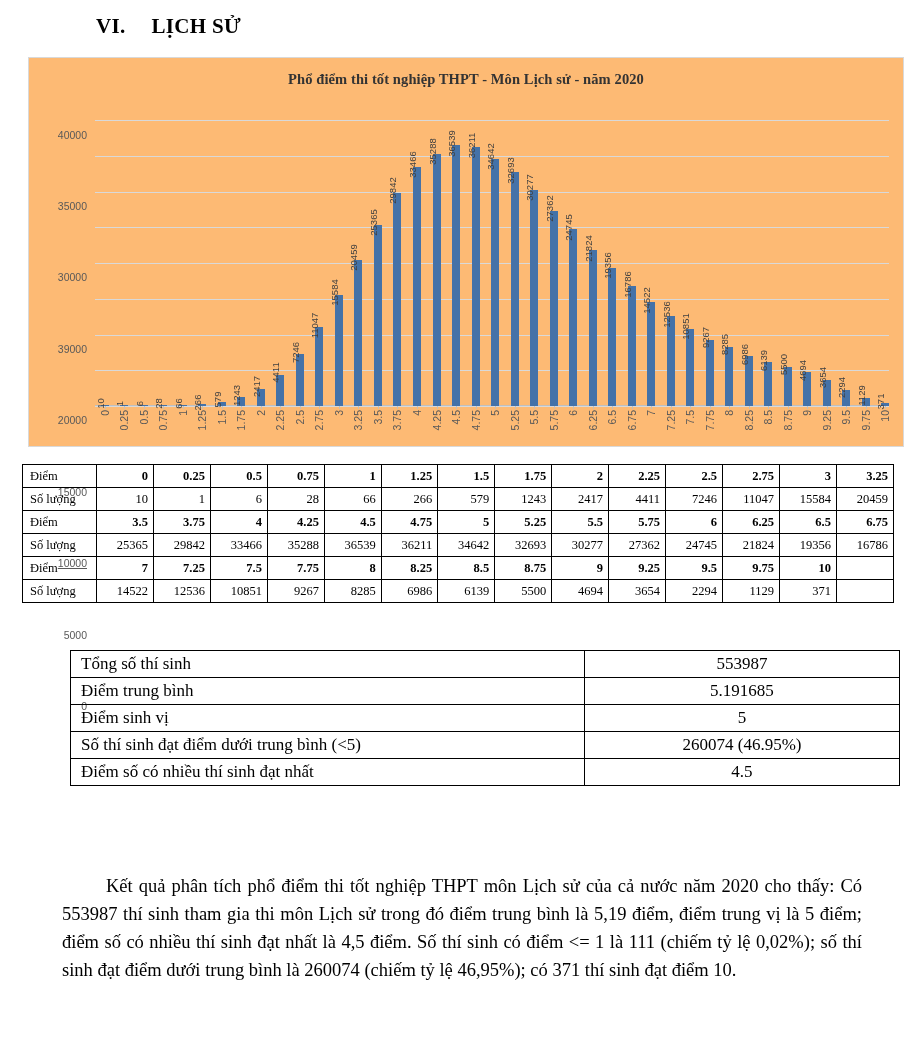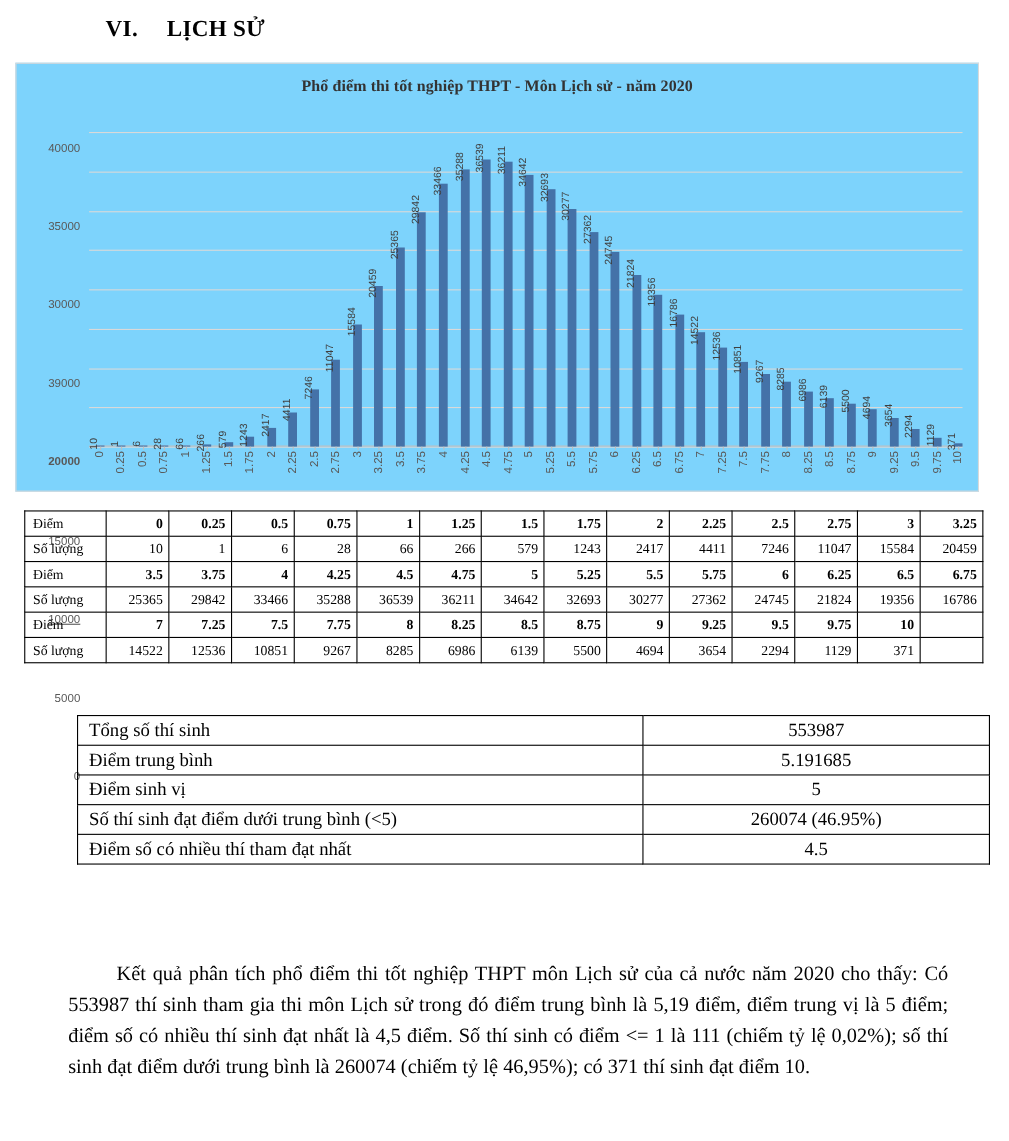--- a/index.html
+++ b/index.html
@@ -20,24 +20,24 @@
     font-weight: bold;
     font-size: 21px;
     letter-spacing: 0.3px;
     white-space: nowrap;
   }
   .section-heading .num { margin-right: 26px; }
 
   
   .chart-frame {
     position: absolute;
-    left: 14px; top: 57px;
+    left: 28px; top: 57px;
     width: 876px; height: 390px;
     border: 1px solid #d9d9d9;
-    background: #7dd3fc;
+    background: #fdba74;
     padding-left: 25px;
   }
   .chart-title {
     position: absolute; left: 0; right: 0; top: 13px;
     text-align: center;
     font-family: "Liberation Serif", serif;
     font-weight: bold;
     font-size: 14.5px;
     color: #333;
     letter-spacing: .1px;
@@ -203,21 +203,21 @@
           <div class="gridline" style="top: 264.286px;">
             <div class="ylabel" style="top: 264.286px;">5000</div>
           </div>
           <div class="gridline" style="top: 228.571px;">
             <div class="ylabel" style="top: 228.571px; text-decoration: underline;">10000</div>
           </div>
           <div class="gridline" style="top: 192.857px;">
             <div class="ylabel" style="top: 192.857px;">15000</div>
           </div>
           <div class="gridline" style="top: 157.143px;">
-            <div class="ylabel" style="top: 157.143px; font-weight: bold;">20000</div>
+            <div class="ylabel" style="top: 157.143px;">20000</div>
           </div>
           <div class="gridline" style="top: 121.429px;">
             <div class="ylabel" style="top: 121.429px;">39000</div>
           </div>
           <div class="gridline" style="top: 85.7143px;">
             <div class="ylabel" style="top: 85.7143px;">30000</div>
           </div>
           <div class="gridline" style="top: 50px;">
             <div class="ylabel" style="top: 50px;">35000</div>
           </div>
@@ -721,21 +721,21 @@
         </tr>
         <tr>
           <td class="label">Điểm sinh vị</td>
           <td class="value">5</td>
         </tr>
         <tr>
           <td class="label">Số thí sinh đạt điểm dưới trung bình (&lt;5)</td>
           <td class="value">260074 (46.95%)</td>
         </tr>
         <tr>
-          <td class="label">Điểm số có nhiều thí tham đạt nhất</td>
+          <td class="label">Điểm số có nhiều thí sinh đạt nhất</td>
           <td class="value">4.5</td>
         </tr>
       </tbody>
   </table>
 
   <div class="paragraph">Kết quả phân tích phổ điểm thi tốt nghiệp THPT môn Lịch sử của cả nước năm 2020 cho thấy: Có 553987 thí sinh tham gia thi môn Lịch sử trong đó điểm trung bình là 5,19 điểm, điểm trung vị là 5 điểm; điểm số có nhiều thí sinh đạt nhất là 4,5 điểm. Số thí sinh có điểm &lt;= 1 là 111 (chiếm tỷ lệ 0,02%); số thí sinh đạt điểm dưới trung bình là 260074 (chiếm tỷ lệ 46,95%); có 371 thí sinh đạt điểm 10.</div>
 
 </div>
 
 </body></html>

